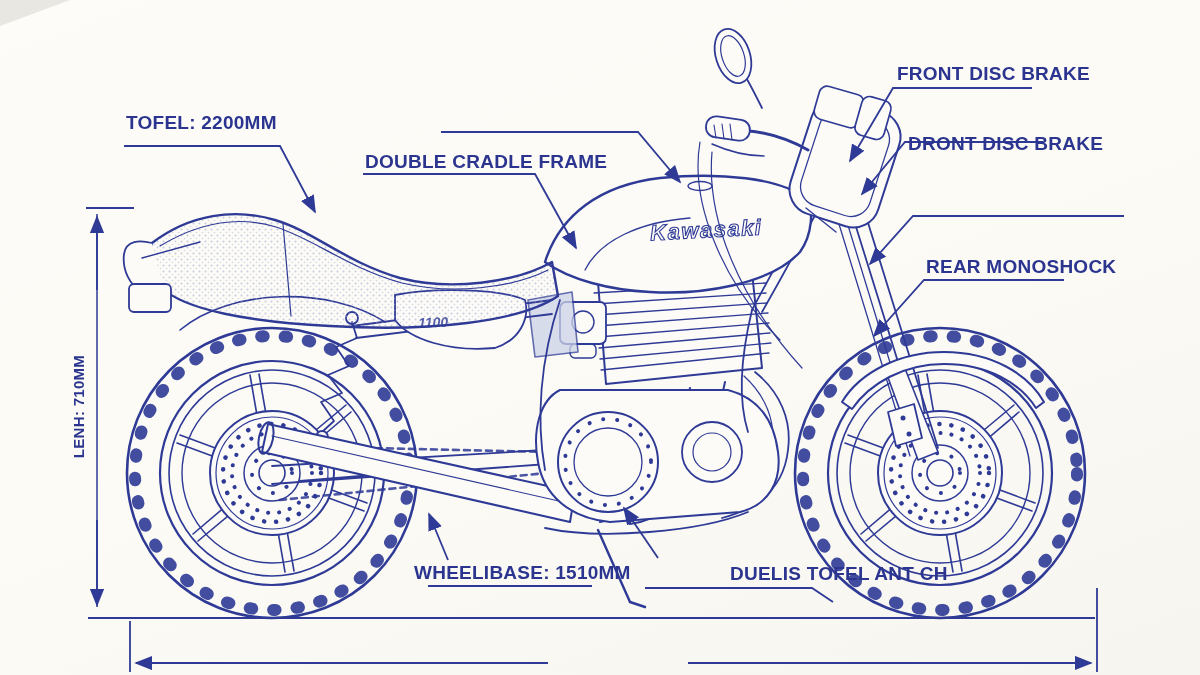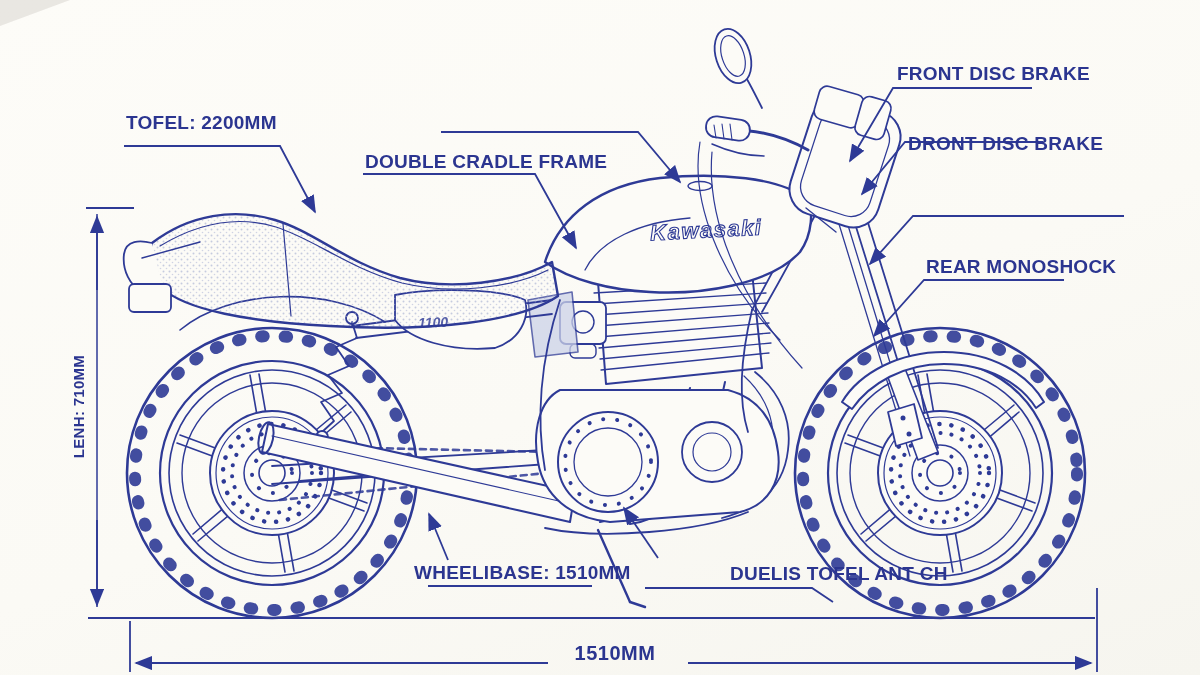--- a/index.html
+++ b/index.html
@@ -252,14 +252,13 @@
 
   <div class="label" style="left:126px;top:112px;">TOFEL: 2200MM</div>
   <div class="label" style="left:365px;top:151px;">DOUBLE CRADLE FRAME</div>
   <div class="label" style="left:897px;top:63px;">FRONT DISC BRAKE</div>
   <div class="label" style="left:908px;top:133px;">DRONT DISC BRAKE</div>
   <div class="label" style="left:926px;top:256px;">REAR MONOSHOCK</div>
   <div class="label" style="left:414px;top:562px;">WHEELIBASE: 1510MM</div>
   <div class="label" style="left:682px;top:563px;margin-left:48px;">DUELIS TOFEL ANT CH</div>
 
   <div class="v-label">LENH: 710MM</div>
-  <div class="dim-label" style="left:540px;top:642px;width:150px;">1510MM</div>
 </div>
 
 </body></html>

